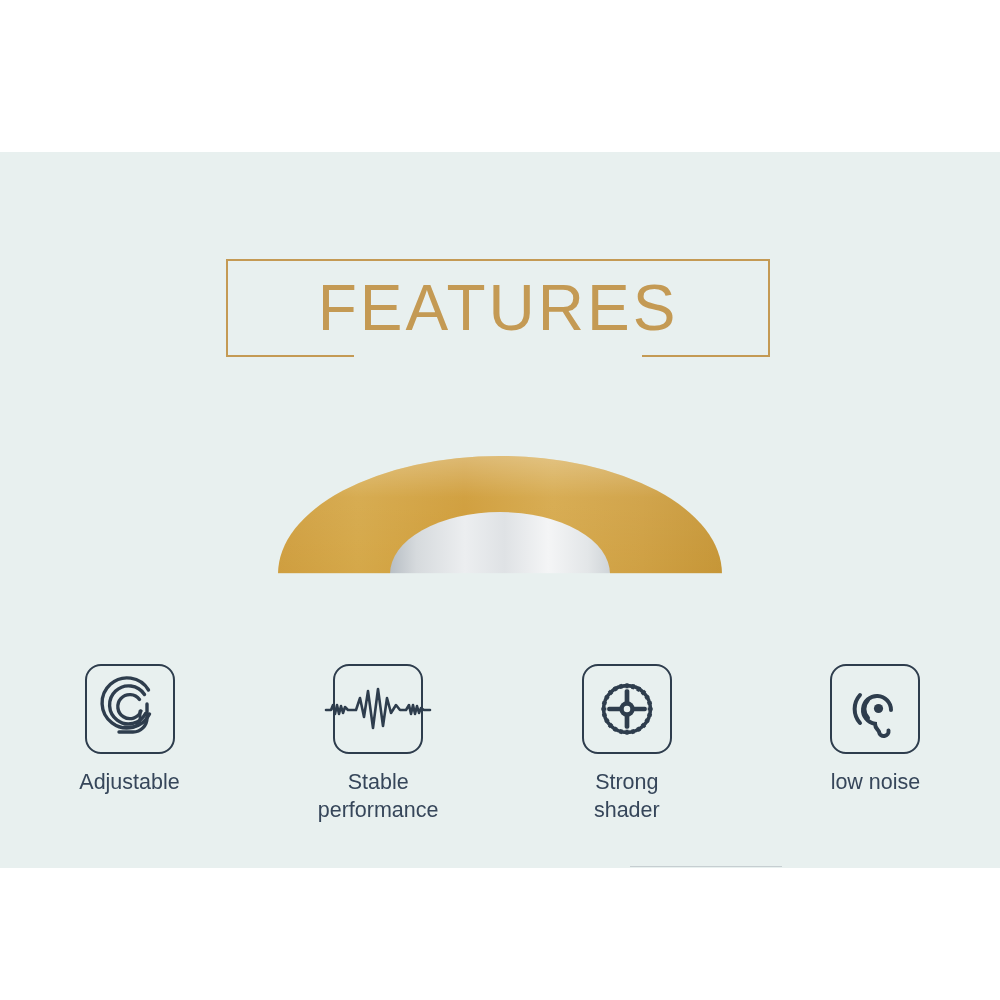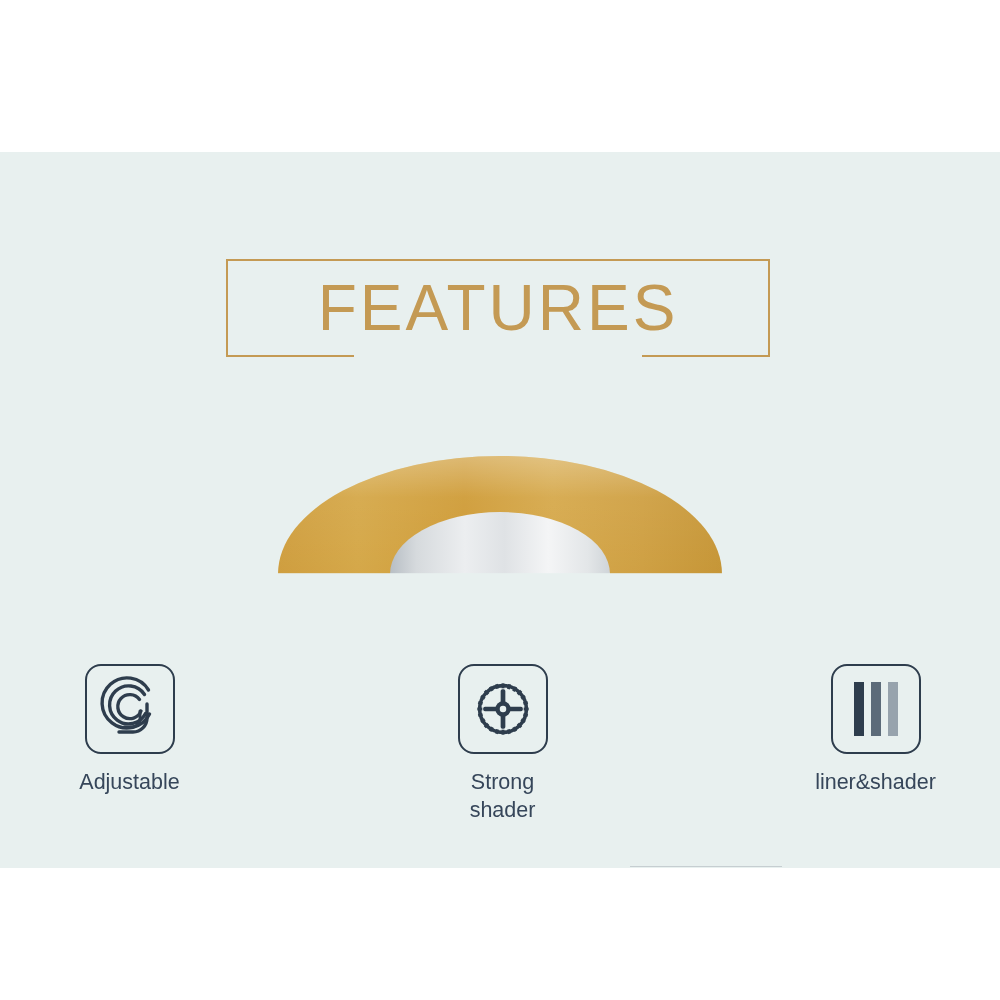--- a/index.html
+++ b/index.html
@@ -192,20 +192,34 @@
               <path d="M45.5 16.5 A19 19 0 1 0 46.5 35.5"></path>
               <path d="M49.5 12 A25 25 0 1 0 50.5 36"></path>
               <path d="M48 26 L48 40 A14 14 0 0 1 34 54 L20 54"></path>
               <path d="M41 33 L41 41 A8 8 0 0 1 33 49 L25 49" stroke-width="3"></path>
             </svg>
           </span>
         </div>
         <div class="feature-label">Adjustable</div>
       </div>
 
+      <div class="feature">
+        <div class="icon-box">
+          <span>
+            <svg width="104" height="56" viewBox="0 0 104 56" fill="none" stroke="#2e3d4d" stroke-width="2.6" stroke-linejoin="round" stroke-linecap="round">
+              <path d="M0 29 L5 29 L7 24 L9 33 L11 24 L13 33 L15 25 L17 32 L19 26
+                       L22 29 L30 29 L34 17 L38 36 L42 10 L47 47 L52 8 L57 45 L61 17
+                       L65 32 L70 24 L74 29 L80 29 L83 24 L85 33 L87 24 L89 33 L91 25
+                       L93 32 L95 27 L98 29 L104 29"></path>
+            </svg>
+          </span>
+        </div>
+        <div class="feature-label">Stable
+performance</div>
+      </div>
 
       <div class="feature">
         <div class="icon-box">
           <span>
             <svg width="54" height="54" viewBox="0 0 60 60">
               <g fill="#2e3d4d">
 
                 <g id="teeth">
                   <circle cx="30" cy="30" r="26" fill="none" stroke="#2e3d4d" stroke-width="4"></circle>
                 </g>
@@ -243,33 +257,38 @@
                 <circle cx="30" cy="30" r="8.5" fill="#2e3d4d"></circle>
                 <circle cx="30" cy="30" r="3.6" fill="#e8f0ef"></circle>
               </g>
             </svg>
           </span>
         </div>
         <div class="feature-label">Strong
 shader</div>
       </div>
 
-      <div class="feature">
-        <div class="icon-box">
-          <span>
-            <svg width="56" height="54" viewBox="0 0 56 54">
-              <rect x="6" y="0" width="10" height="54" fill="#2e3d4d"></rect>
-              <rect x="23" y="0" width="10" height="54" fill="#5c6b79"></rect>
-              <rect x="40" y="0" width="10" height="54" fill="#97a3ad"></rect>
-            </svg>
-          </span>
-        </div>
-        <div class="feature-label">liner&amp;shader</div>
-      </div>
-
+
+      <div class="feature">
+        <div class="icon-box">
+          <span>
+            <svg width="58" height="58" viewBox="0 0 58 58" fill="none" stroke="#2e3d4d" stroke-width="4" stroke-linecap="round">
+
+              <path d="M14 15 A21 21 0 0 0 14 43"></path>
+              <path d="M22 20 A13 13 0 0 0 22 38"></path>
+
+              <path d="M45 30 A14 14 0 1 0 29 43.8
+                       C29 49 33 50 33 52
+                       A4.5 4.5 0 0 0 42.5 50.5"></path>
+              <circle cx="32.5" cy="28.5" r="4.6" fill="#2e3d4d" stroke="none"></circle>
+            </svg>
+          </span>
+        </div>
+        <div class="feature-label">low noise</div>
+      </div>
 
 
     </div>
 
     <div class="hairline"></div>
 
   </div>
 </div>
 
 </body></html>

